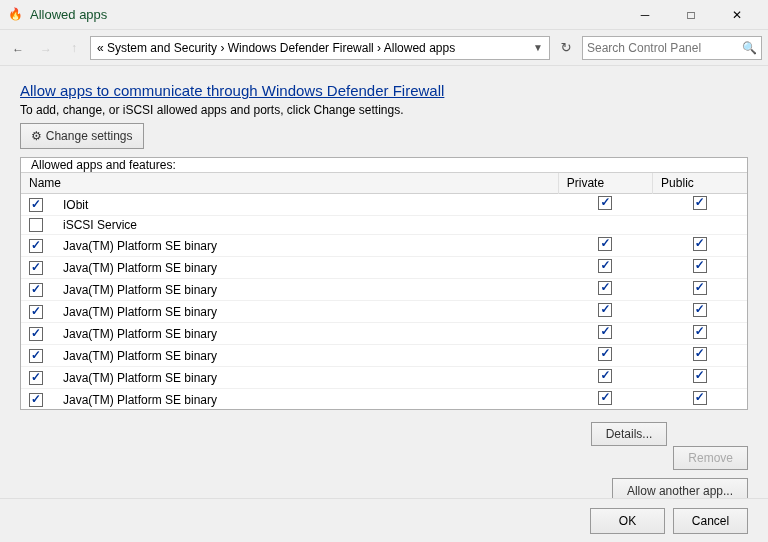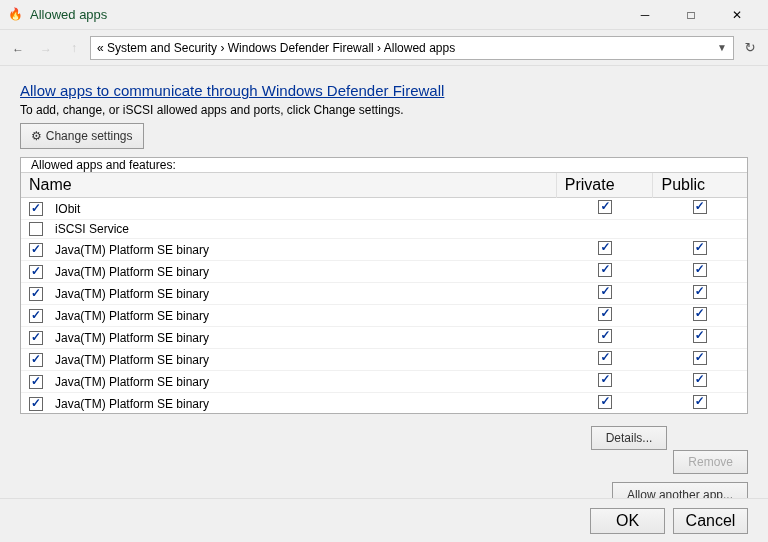--- a/index.html
+++ b/index.html
@@ -180,21 +180,21 @@
       border-collapse: collapse;
     }
     .apps-table thead tr {
       background: #f5f5f5;
       border-bottom: 1px solid #d0d0d0;
     }
     .apps-table th {
       text-align: left;
       padding: 3px 8px;
       font-weight: 400;
-      font-size: 16px;
+      font-size: 12px;
       color: #000;
       border-right: 1px solid #e0e0e0;
     }
     .apps-table th:last-child { border-right: none; }
     .col-name { width: 370px; }
     .col-private { width: 65px; text-align: center; }
     .col-public { width: 65px; text-align: center; }
 
     .apps-table-wrapper {
       height: 215px;
@@ -225,21 +225,21 @@
       left: 1px;
       font-size: 12px;
       color: #003399;
       font-weight: bold;
     }
     .checkbox-cell.unchecked::after { content: ''; }
 
     .name-cell {
       display: flex;
       align-items: center;
-      gap: 12px;
+      gap: 20px;
     }
 
     
     .action-row {
       display: flex;
       justify-content: flex-end;
       gap: 6px;
       margin-bottom: 0;
     }
     .action-btn {
@@ -282,21 +282,21 @@
       justify-content: flex-end;
       padding: 0 20px;
       gap: 8px;
     }
     .footer-btn {
       height: 26px;
       width: 75px;
       border: 1px solid #999;
       background: linear-gradient(to bottom, #f5f5f5, #e8e8e8);
       cursor: pointer;
-      font-size: 16px;
+      font-size: 12px;
       color: #000;
     }
 
     
     .apps-table-wrapper::-webkit-scrollbar { width: 14px; }
     .apps-table-wrapper::-webkit-scrollbar-track { background: #f0f0f0; }
     .apps-table-wrapper::-webkit-scrollbar-thumb { background: #c0c0c0; border: 2px solid #f0f0f0; }
   </style>
 </head>
 <body>
@@ -313,20 +313,24 @@
 
 <div class="address-bar">
   <button class="nav-btn">←</button>
   <button class="nav-btn disabled">→</button>
   <button class="nav-btn disabled">↑</button>
   <div class="address-path">
     <span class="address-path-text"> «  System and Security  ›  Windows Defender Firewall  ›  Allowed apps</span>
     <span class="address-chevron">▼</span>
   </div>
   <button class="refresh-btn">↻</button>
+  <div class="search-box">
+    <input class="search-input" type="text" placeholder="Search Control Panel" style="">
+    <span class="search-icon-btn">🔍</span>
+  </div>
 </div>
 
 <div class="main-content">
   <div class="page-title">Allow apps to communicate through Windows Defender Firewall</div>
   <div class="page-desc">To add, change, or iSCSI allowed apps and ports, click Change settings.</div>
 
   <div style="display:flex; justify-content:space-between; align-items:center; margin-bottom:8px;">
     <button class="change-settings-btn">
       <span>⚙</span>
       <span>Change settings</span>

